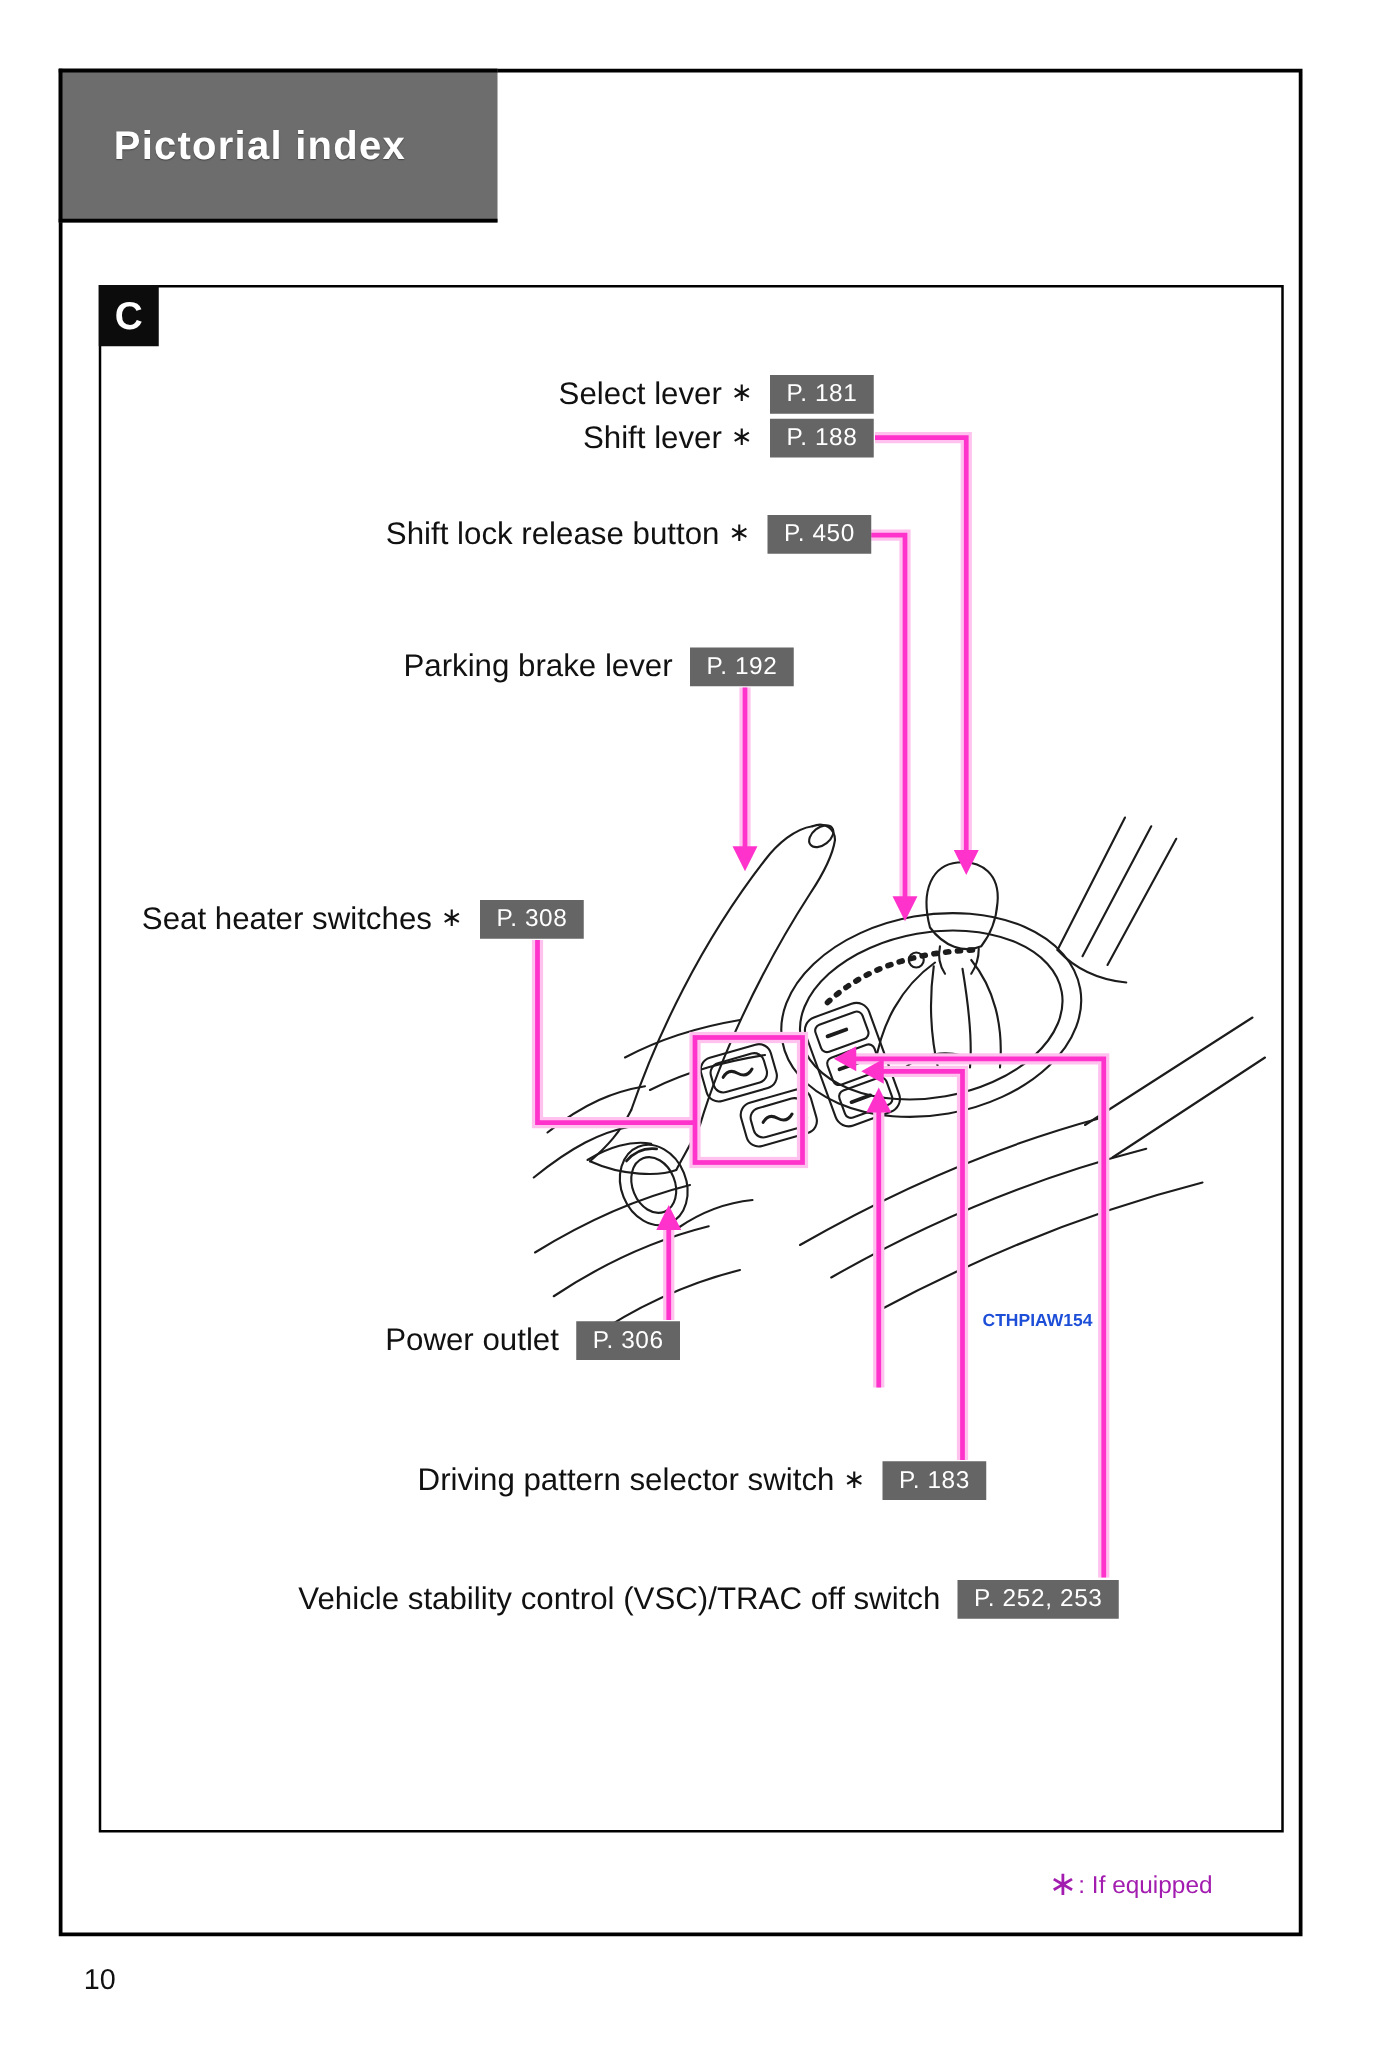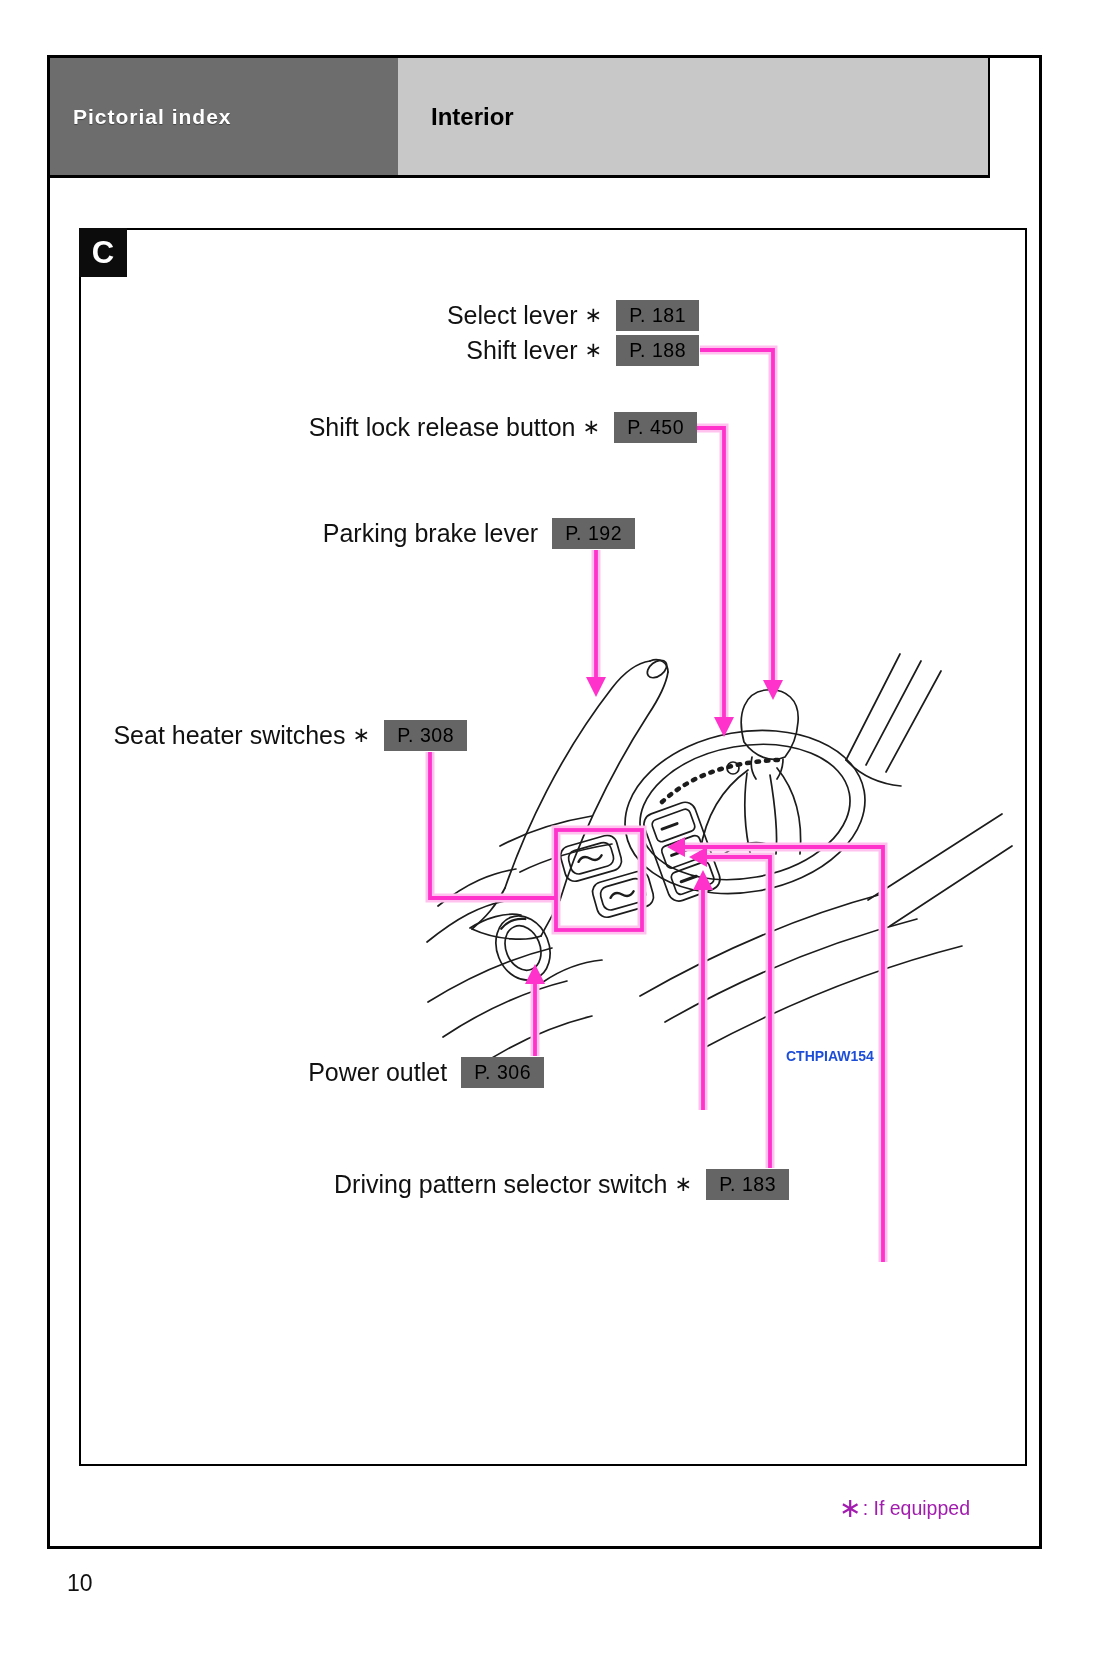--- a/index.html
+++ b/index.html
@@ -15,22 +15,22 @@
     position:absolute;left:47px;top:55px;width:995px;height:1494px;
     border:3px solid #000;box-sizing:border-box;
   }
   .header-dark{
     position:absolute;left:47px;top:55px;width:351px;height:123px;
     background:#6d6d6d;box-sizing:border-box;
     border:3px solid #000;border-right:none;
     display:flex;align-items:center;
   }
   .header-title{
-    color:#ffffff;font-size:21px;font-weight:bold;letter-spacing:1px;
-    padding-left:23px;text-shadow:0 1px 1px rgba(0,0,0,.4);
+    color:#ffffff;font-size:32px;font-weight:bold;letter-spacing:1px;
+    padding-left:41px;text-shadow:0 1px 1px rgba(0,0,0,.4);
   }
   .header-light{
     position:absolute;left:398px;top:55px;width:592px;height:123px;
     background:#c8c8c8;box-sizing:border-box;
     border-top:3px solid #000;border-bottom:3px solid #000;border-right:2px solid #000;
     display:flex;align-items:center;
   }
   .header-subtitle{
     color:#000;font-size:24px;font-weight:bold;padding-left:33px;
   }
@@ -44,21 +44,21 @@
     display:flex;align-items:center;justify-content:center;
   }
   svg.diagram{position:absolute;left:0;top:0;width:1103px;height:1654px;pointer-events:none;}
   .label-row{
     position:absolute;height:31px;display:flex;align-items:center;white-space:nowrap;
     z-index:5;
   }
   .lbl{font-size:25px;color:#111;}
   .star{font-size:21px;color:#111;margin-left:7px;position:relative;top:-1px;}
   .refbox{
-    margin-left:14px;background:#656565;color:#000000;
+    margin-left:14px;background:#656565;color:#ffffff;
     font-size:19.5px;line-height:31px;height:31px;padding:0 13px;
     letter-spacing:.5px;
   }
   .figure-code{
     position:absolute;left:786px;top:1048px;
     font-size:14px;font-weight:bold;color:#1d4ed8;z-index:5;
   }
   .footnote{
     position:absolute;top:1490px;right:133px;white-space:nowrap;z-index:5;
     font-size:19.5px;color:#a21caf;
@@ -70,23 +70,20 @@
 </style>
 </head>
 <body>
 
 <div class="page">
 
   <div class="outer-border"></div>
 
   <div class="header-dark">
     <span class="header-title">Pictorial index</span>
-  </div>
-  <div class="header-light">
-    <span class="header-subtitle">Interior</span>
   </div>
 
   <div class="inner-box"></div>
   <div class="c-badge">C</div>
 
   <svg class="diagram" viewBox="0 0 1103 1654">
 
     <g stroke="#1c1c1c" stroke-width="1.7" fill="none" stroke-linecap="round" stroke-linejoin="round">
 
       <path d="M505,888 C525,830 560,755 612,688 C622,675 636,663 650,661"></path>
@@ -230,20 +227,24 @@
     <span class="refbox">P. 306</span>
   </div>
 
 
   <div class="label-row" style="top:1169px;right:314px">
     <span class="lbl">Driving pattern selector switch</span>
     <span class="star">∗</span>
     <span class="refbox">P. 183</span>
   </div>
 
+  <div class="label-row" style="top:1264px;right:208px">
+    <span class="lbl">Vehicle stability control (VSC)/TRAC off switch</span>
+    <span class="refbox">P. 252, 253</span>
+  </div>
 
   <div class="figure-code">CTHPIAW154</div>
 
   <div class="footnote">
     <span class="fstar">∗</span><span>: If equipped</span>
   </div>
 
   <div class="page-number">10</div>
 
 </div>

